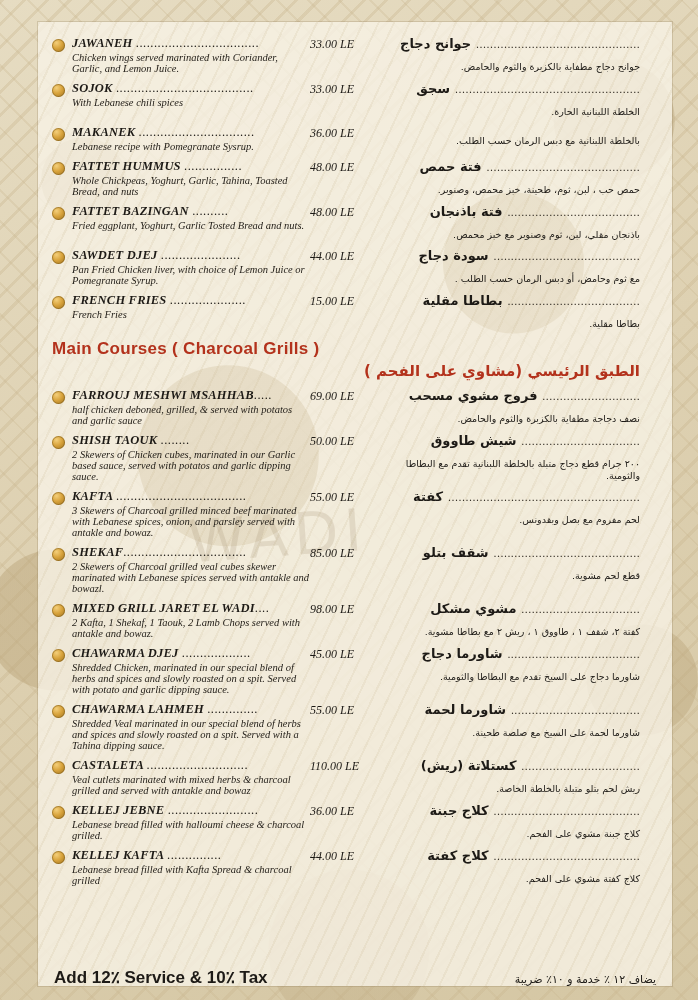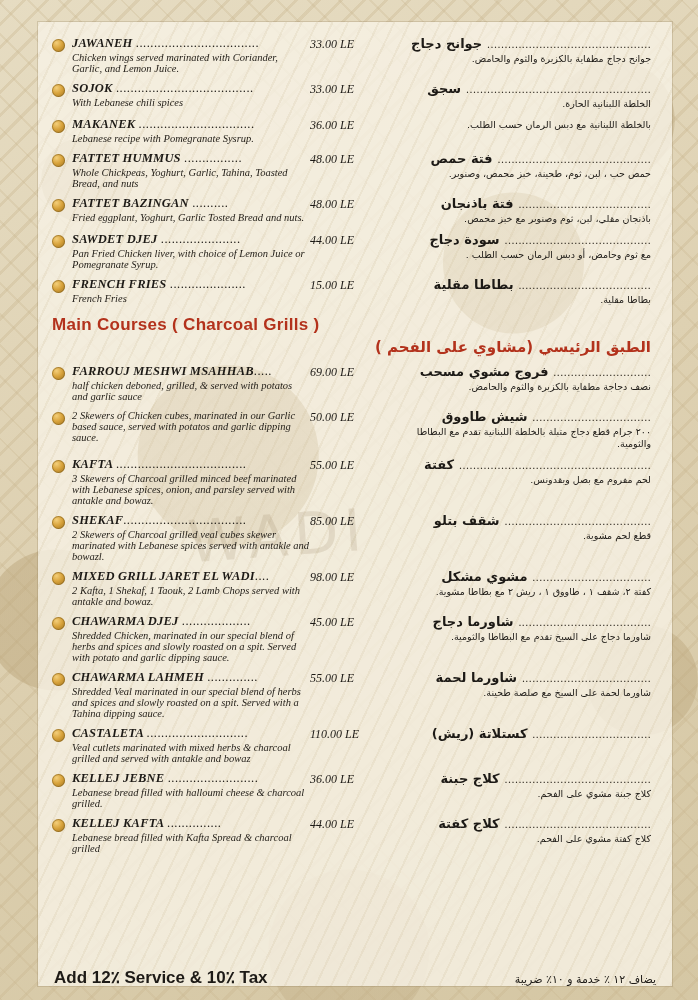--- a/index.html
+++ b/index.html
@@ -37,21 +37,21 @@
   .sheet:before{
     content:"";position:absolute;inset:0;
     background-image:
       repeating-linear-gradient(115deg, rgba(198,180,140,.16) 0 2px, rgba(0,0,0,0) 2px 14px),
       radial-gradient(circle at 30% 45%, rgba(196,177,137,.25) 0 90px, rgba(0,0,0,0) 91px),
       radial-gradient(circle at 75% 25%, rgba(196,177,137,.20) 0 70px, rgba(0,0,0,0) 71px);
     pointer-events:none;
   }
   .inner{
     position:relative;
-    padding:14px 21px 0 14px;
+    padding:14px 32px 0 14px;
   }
 
   .item{
     display:flex;
     align-items:flex-start;
     margin-bottom:7px;
     position:relative;
   }
   .bullet{
     width:13px;height:13px;border-radius:50%;
@@ -104,21 +104,21 @@
     white-space:nowrap;
   }
   .ar .name .dots{
     font-weight:normal;
     letter-spacing:.5px;
     font-size:11px;
     color:#3a342b;
   }
   .ar .desc{
     font-size:9.5px;
-    margin-top:2px;
+    margin-top:10px;
     line-height:12px;
   }
 
   .section-head{
     margin:9px 0 8px 0;
   }
   .section-head .en-title{
     font-family:"Liberation Sans", sans-serif;
     font-size:17px;
     font-weight:bold;
@@ -286,20 +286,21 @@
           <div class="price">69.00 LE</div>
           <div class="ar">
             <div class="name"><span class="dots">............................</span> <span>فروج مشوي مسحب</span></div>
             <div class="desc">نصف دجاجة مطفاية بالكزبرة والثوم والحامض.</div>
           </div>
         </div>
 
         <div class="item">
           <span class="bullet"></span>
           <div class="en">
+            <div class="name"><span>SHISH TAOUK</span> <span class="dots">........</span></div>
             <div class="desc">2 Skewers of Chicken cubes, marinated in our Garlic based sauce, served with potatos and  garlic dipping sauce.</div>
           </div>
           <div class="price">50.00 LE</div>
           <div class="ar">
             <div class="name"><span class="dots">..................................</span> <span>شيش طاووق</span></div>
             <div class="desc">٢٠٠ جرام قطع دجاج متبلة بالخلطة اللبنانية تقدم مع البطاطا والثومية.</div>
           </div>
         </div>
 
         <div class="item">
@@ -369,20 +370,21 @@
 
         <div class="item">
           <span class="bullet"></span>
           <div class="en">
             <div class="name"><span>CASTALETA</span> <span class="dots">............................</span></div>
             <div class="desc">Veal cutlets marinated with mixed herbs &amp; charcoal grilled and  served with antakle and bowaz</div>
           </div>
           <div class="price">110.00 LE</div>
           <div class="ar">
             <div class="name"><span class="dots">..................................</span> <span>كستلاتة (ريش)</span></div>
+            <div class="desc">ريش لحم بتلو متبلة بالخلطة الخاصة.</div>
           </div>
         </div>
 
         <div class="item">
           <span class="bullet"></span>
           <div class="en">
             <div class="name"><span>KELLEJ JEBNE</span> <span class="dots">.........................</span></div>
             <div class="desc">Lebanese bread filled with halloumi cheese &amp; charcoal grilled.</div>
           </div>
           <div class="price">36.00 LE</div>

